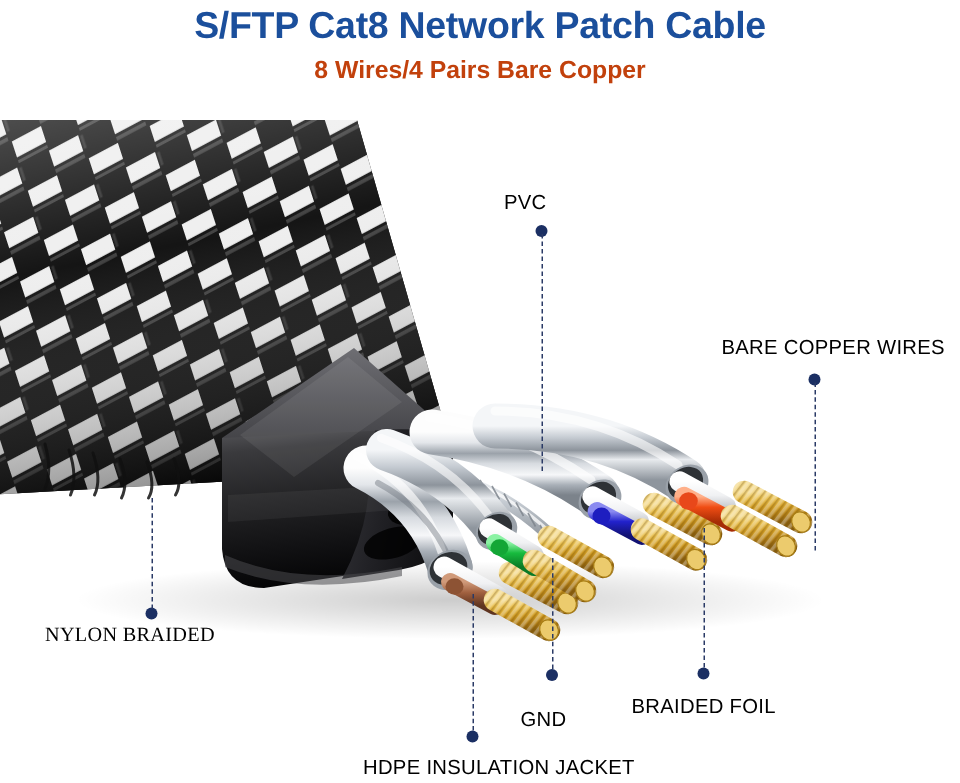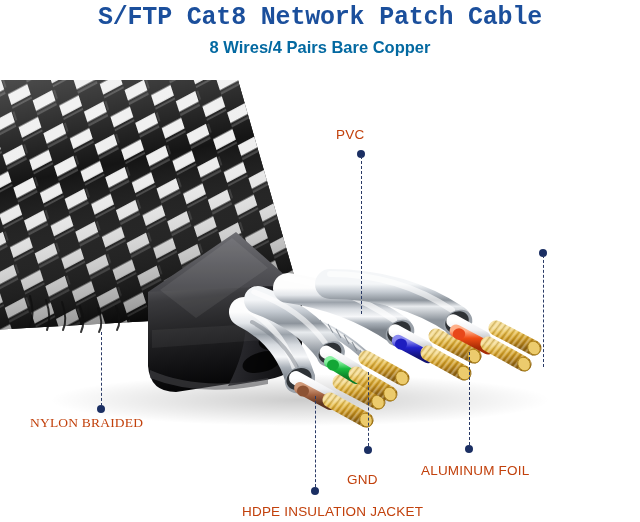--- a/index.html
+++ b/index.html
@@ -24,39 +24,38 @@
     position: absolute;
     left: 0;
     top: 3px;
     width: 640px;
     text-align: center;
     font-size: 25px;
     font-weight: bold;
     letter-spacing: -0.2px;
     color: #1b4f9c;
     white-space: nowrap;
-    font-family: Liberation Mono, monospace;
   }
   .subtitle {
     position: absolute;
     left: 0;
     top: 38px;
     width: 640px;
     text-align: center;
     font-size: 16.5px;
     font-weight: bold;
-    color: #0369a1;
+    color: #c2410c;
     white-space: nowrap;
   }
 
   
   .callout {
     position: absolute;
     font-size: 13.5px;
-    color: #c2410c;
+    color: #000000;
     white-space: nowrap;
     letter-spacing: 0.2px;
   }
   .dot {
     position: absolute;
     width: 8px;
     height: 8px;
     border-radius: 50%;
     background: #1b2f63;
   }
@@ -304,32 +303,33 @@
     </g>
   </svg>
 
   <div class="title">S/FTP Cat8 Network Patch Cable</div>
   <div class="subtitle">8 Wires/4 Pairs Bare Copper</div>
 
   <div class="callout" style="left:336px; top:127px;">PVC</div>
   <div class="dot" style="left:357px; top:150px;"></div>
   <div class="lead" style="left:361px; top:156px; height:158px;"></div>
 
+  <div class="callout" style="left:481px; top:224px;">BARE COPPER WIRES</div>
   <div class="dot" style="left:539px; top:249px;"></div>
   <div class="lead" style="left:543px; top:255px; height:112px;"></div>
 
   <div class="callout" style="left:30px; top:415px;font-family:Liberation Serif, serif;">NYLON BRAIDED</div>
   <div class="dot" style="left:97px; top:405px;"></div>
   <div class="lead" style="left:101px; top:332px; height:74px;"></div>
 
   <div class="callout" style="left:347px; top:472px;">GND</div>
   <div class="dot" style="left:364px; top:446px;"></div>
   <div class="lead" style="left:368px; top:372px; height:74px;"></div>
 
-  <div class="callout" style="left:421px; top:463px;">ALUMINUM FOIL</div>
+  <div class="callout" style="left:421px; top:463px;">BRAIDED FOIL</div>
   <div class="dot" style="left:465px; top:445px;"></div>
   <div class="lead" style="left:469px; top:352px; height:93px;"></div>
 
   <div class="callout" style="left:218px; top:504px;margin-left:24px;">HDPE INSULATION JACKET</div>
   <div class="dot" style="left:311px; top:487px;"></div>
   <div class="lead" style="left:315px; top:396px; height:91px;"></div>
 
 </div>
 
 </body></html>

